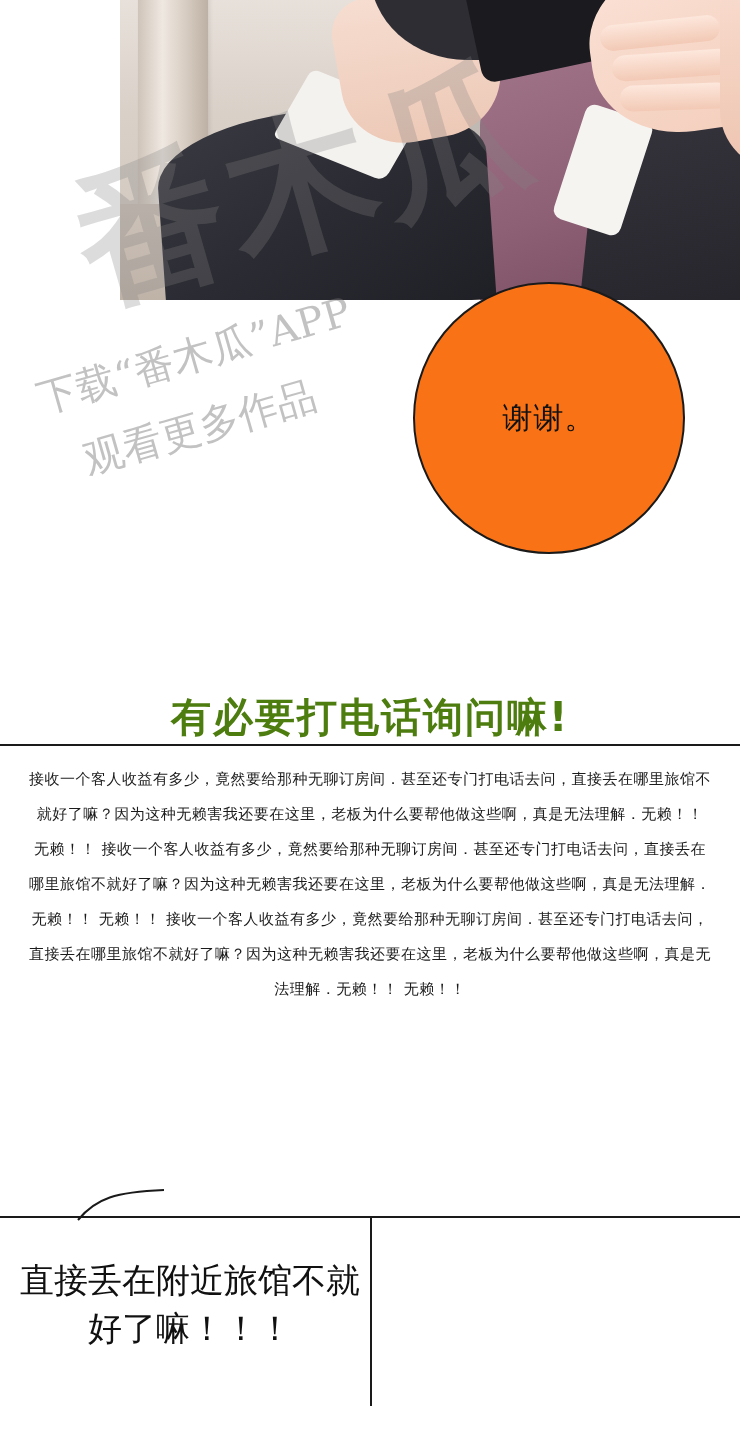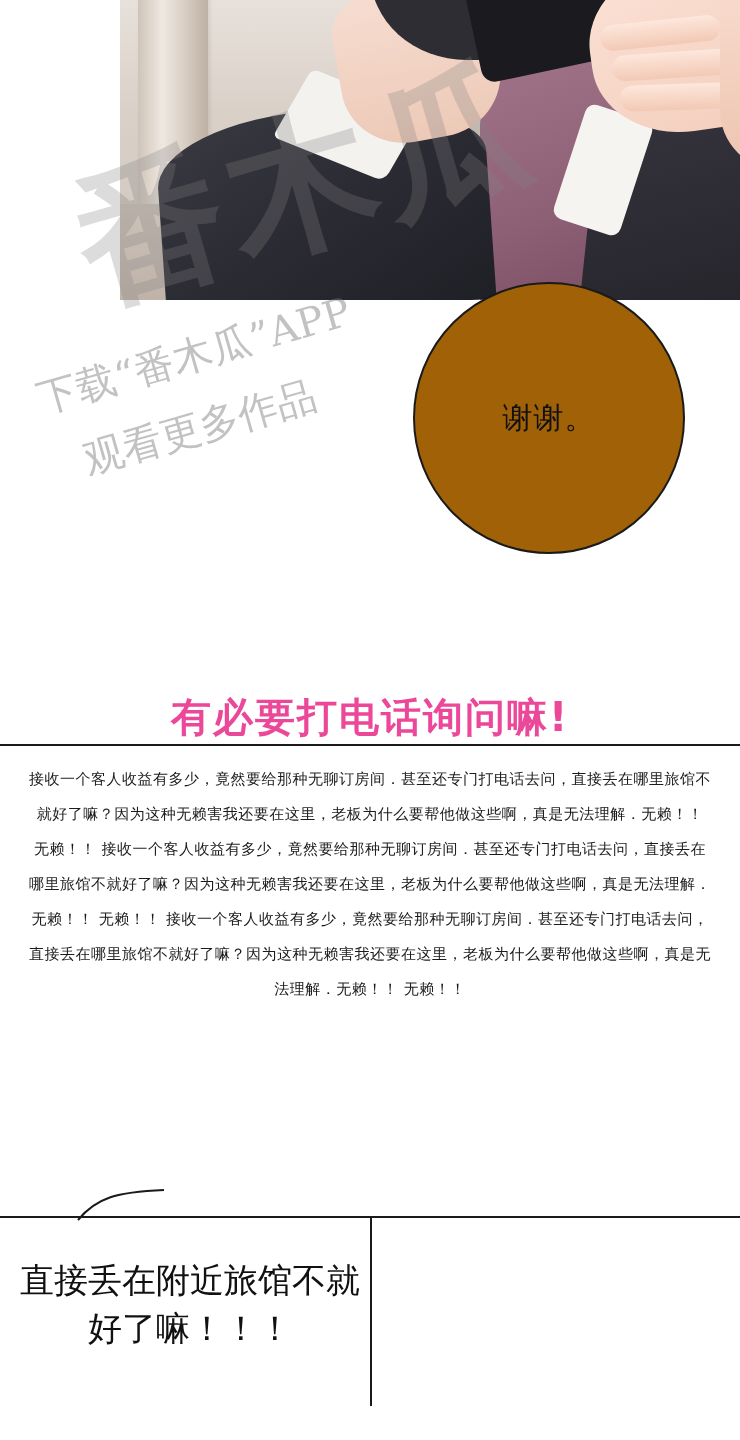--- a/index.html
+++ b/index.html
@@ -169,21 +169,21 @@
 
   
   .bubble-circle {
     position: absolute;
     left: 413px;
     top: 282px;
     width: 268px;
     height: 268px;
     border: 2px solid #1a1a1a;
     border-radius: 50%;
-    background: #a16207;
+    background: #f97316;
     display: flex;
     align-items: center;
     justify-content: center;
   }
   .bubble-circle .txt {
     font-size: 30px;
     color: #111;
     letter-spacing: 1px;
     font-family: "DejaVu Sans", sans-serif;
   }
@@ -231,21 +231,21 @@
 
   
   .headline {
     position: absolute;
     left: 0;
     right: 0;
     top: 690px;
     text-align: center;
     font-size: 40px;
     font-weight: bold;
-    color: #ec4899;
+    color: #4d7c0f;
     letter-spacing: 2px;
     font-family: "DejaVu Sans", sans-serif;
   }
 
   
   .rule {
     position: absolute;
     left: 0;
     width: 740px;
     height: 2px;

